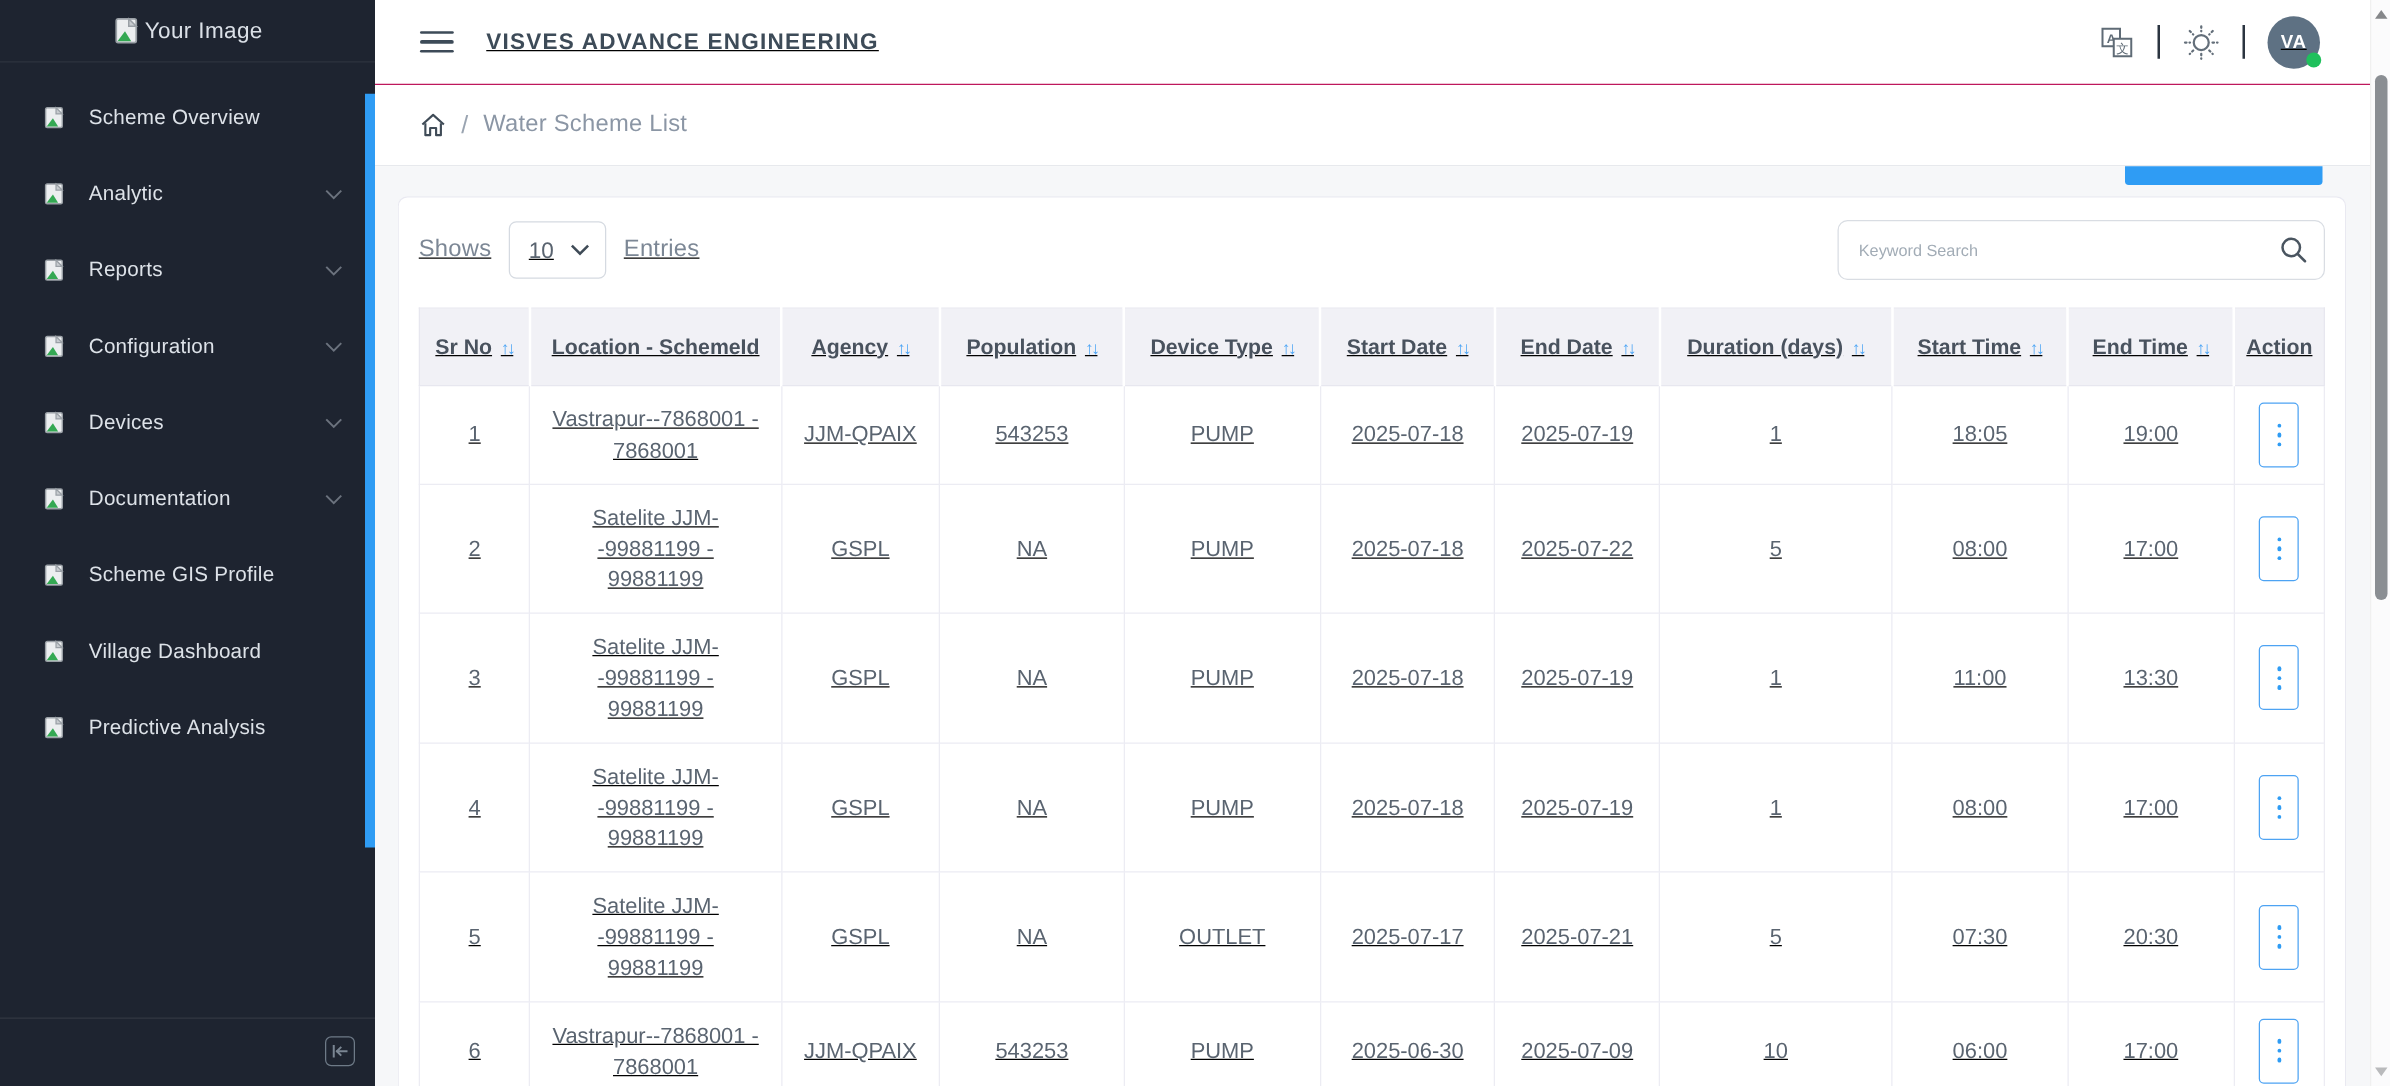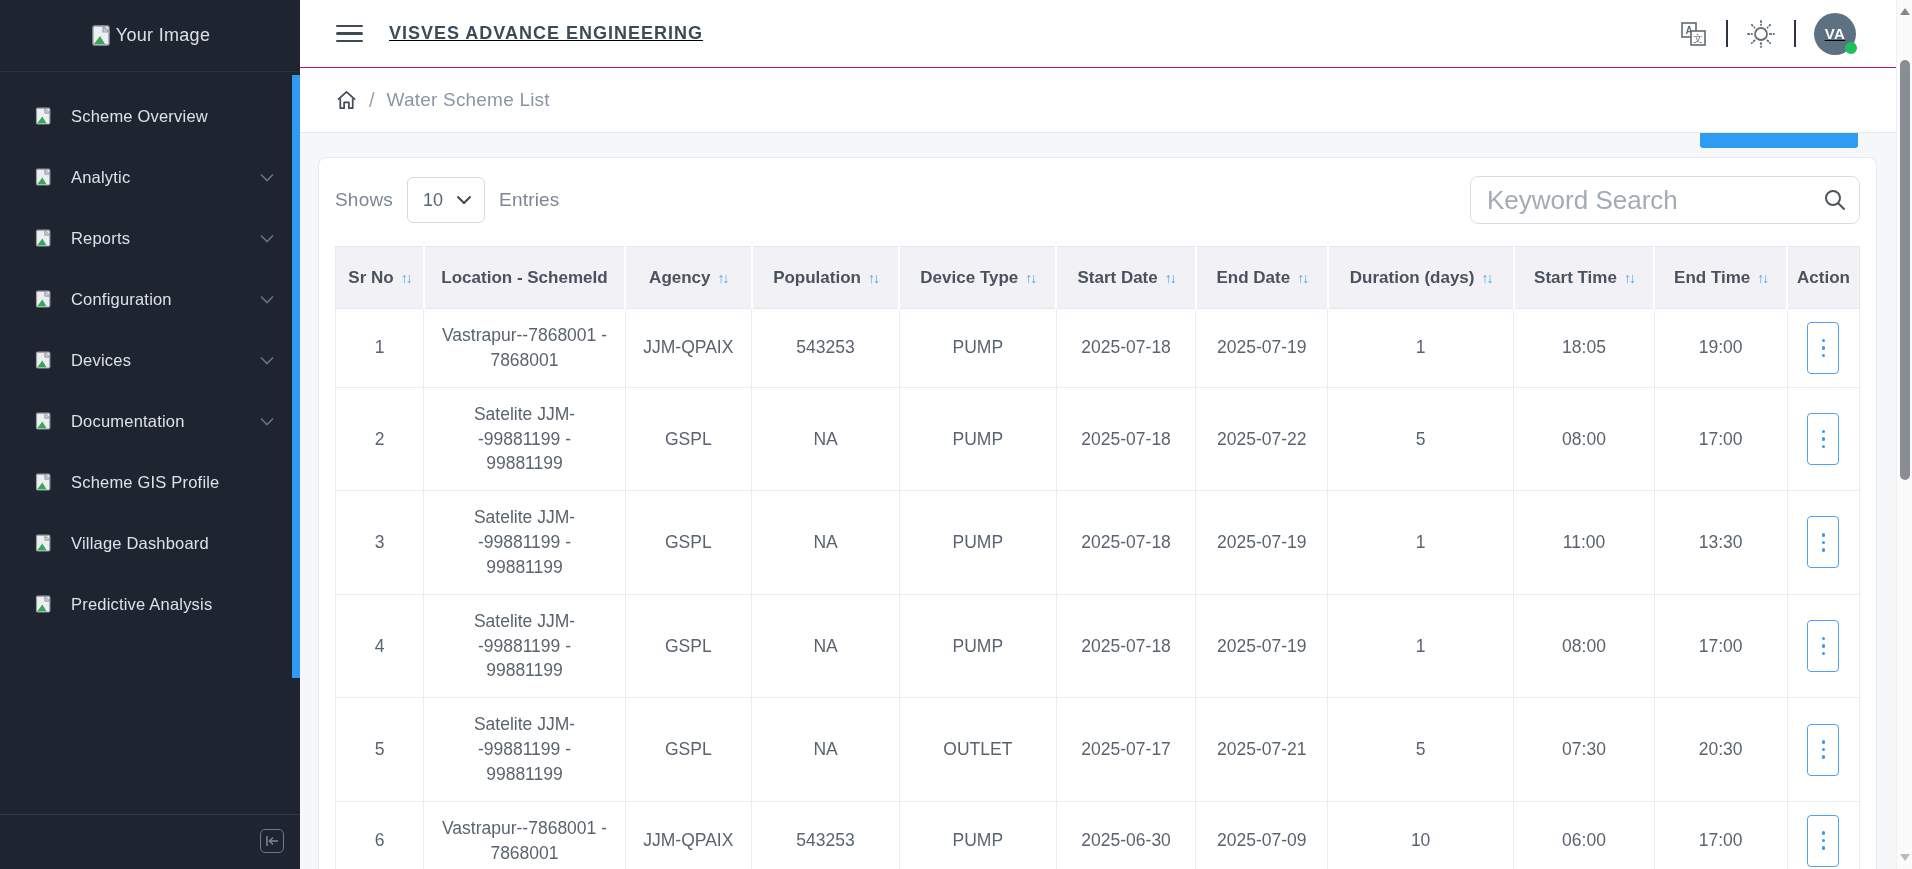--- a/index.html
+++ b/index.html
@@ -2,21 +2,21 @@
 <html><head>
 <meta charset="utf-8">
 <style>
   * { margin:0; padding:0; box-sizing:border-box; }
   html,body { width:1912px; height:869px; overflow:hidden; background:#fff;
     font-family:"Liberation Sans","DejaVu Sans",sans-serif; }
 
   
   .sidebar { position:absolute; left:0; top:0; width:300px; height:869px;
     background:#1e2430; color:#dde2e8; z-index:5; }
-  .logo-area { height:72px; display:flex; align-items:center; justify-content:center;
+  .logo-area { height:50px; display:flex; align-items:center; justify-content:center;
     gap:2px; border-bottom:1px solid rgba(255,255,255,0.07); }
   .logo-area .logo-text { font-size:18px; color:#dbe0e7; letter-spacing:.3px; }
   .nav { padding-top:14px; }
   .nav-item { height:61px; display:flex; align-items:center; gap:17px;
     padding:0 26px 0 34px; cursor:pointer; }
   .nav-label { font-size:16.5px; color:#dde2e8; letter-spacing:.2px; flex:1; }
   .chev { flex:none; opacity:.55; }
   .bimg { flex:none; display:inline-flex; }
   .sb-thumb { position:absolute; right:0; top:75px; width:8px; height:603px;
     background:#2f9cf4; }
@@ -48,31 +48,31 @@
     padding:0 36px; background:#fff; border-bottom:1px solid #e7e9ed; }
   .crumb-sep { color:#9aa4b1; font-size:20px; }
   .crumb-label { color:#8b96a5; font-size:19px; letter-spacing:.2px; }
 
   .content { position:relative; height:736px; background:#f6f7f9; padding:0 19px 0 18px; }
   .add-btn-clipped { position:absolute; top:0; right:38px; width:158px; height:15px;
     background:#2f9cf4; border:none; border-radius:0 0 3px 3px; cursor:pointer; }
 
   .card { position:relative; top:24px; background:#fff; border:1px solid #e9e9f1;
     border-bottom:none; border-radius:8px 8px 0 0; height:712px; padding:16px 16px 0;
-    overflow:hidden; }
+    overflow:hidden;text-decoration:underline; }
 
   .controls-row { display:flex; align-items:center; margin-top:2px; }
   .ctrl-label { font-size:19px; color:#7c8795; letter-spacing:.2px; }
   .select-box { margin:0 14px; width:78px; height:46px; border:1px solid #d5dae1;
     border-radius:6px; display:flex; align-items:center; justify-content:space-between;
     padding:0 12px 0 15px; cursor:pointer; background:#fff; }
   .select-value { font-size:18px; color:#5a6470; }
   .search-wrap { margin-left:auto; position:relative; width:390px; }
   .search-input { width:390px; height:48px; border:1px solid #d9dde3; border-radius:8px;
-    padding:0 48px 0 16px; font-size:26px; color:#5a6470; outline:none;
+    padding:0 48px 0 16px; font-size:13px; color:#5a6470; outline:none;
     font-family:"Liberation Sans","DejaVu Sans",sans-serif; }
   .search-input::placeholder { color:#a2acb6; }
   .search-icon { position:absolute; right:13px; top:12px; }
 
   
   table.grid { margin-top:22px; width:100%; border-collapse:collapse; table-layout:fixed; }
   .grid th { background:#f1f1f6; height:62px; font-size:17px; font-weight:700;
     color:#49525e; text-align:center; border:1px solid #e7e7ef; border-left:2px solid #fff;
     padding:0 4px; }
   .grid th:first-child { border-left:1px solid #e7e7ef;margin-left:11px; }

